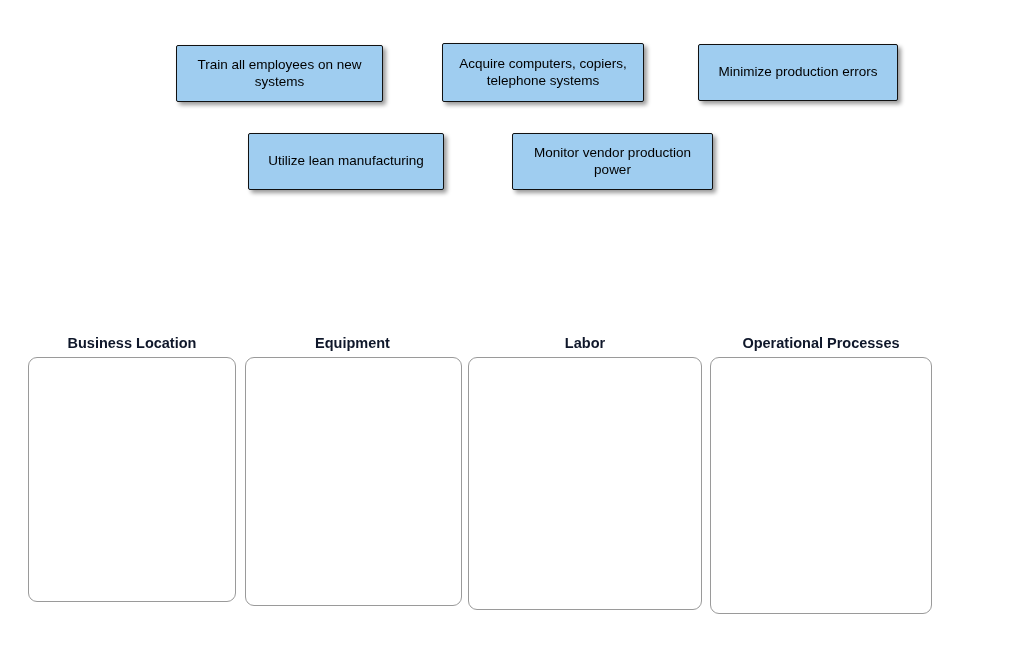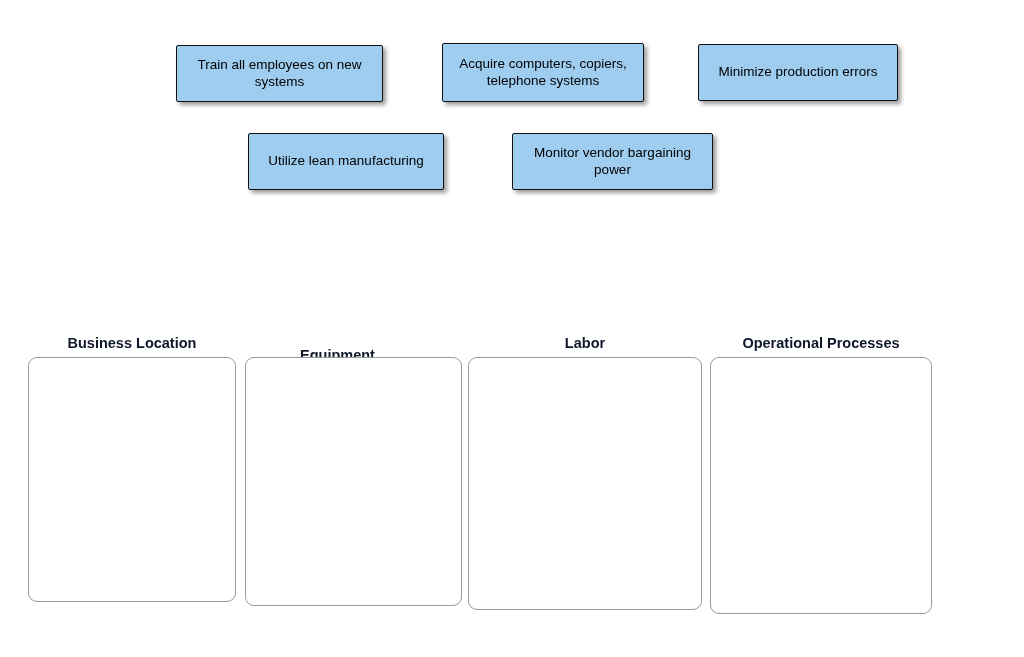--- a/index.html
+++ b/index.html
@@ -85,26 +85,26 @@
 
   <div class="tile" style="left:698px; top:44px; width:200px; height:57px;">
     <span>Minimize production errors</span>
   </div>
 
   <div class="tile" style="left:248px; top:133px; width:196px; height:57px;">
     <span>Utilize lean manufacturing</span>
   </div>
 
   <div class="tile" style="left:512px; top:133px; width:201px; height:57px;">
-    <span>Monitor vendor bargaining power</span>
+    <span>Monitor vendor production power</span>
   </div>
 
   <div class="cat-header" style="left:28px; top:334px; width:208px;">Business Location</div>
 
-  <div class="cat-header" style="left:229px; top:334px; width:217px;margin-top:12px;">Equipment</div>
+  <div class="cat-header" style="left:244px; top:334px; width:217px;">Equipment</div>
 
   <div class="cat-header" style="left:468px; top:334px; width:234px;">Labor</div>
 
   <div class="cat-header" style="left:710px; top:334px; width:222px;">Operational Processes</div>
 
   <div class="dropzone" style="left:28px; top:357px; width:208px; height:245px;"></div>
 
   <div class="dropzone" style="left:245px; top:357px; width:217px; height:249px;"></div>
 
   <div class="dropzone" style="left:468px; top:357px; width:234px; height:253px;"></div>

